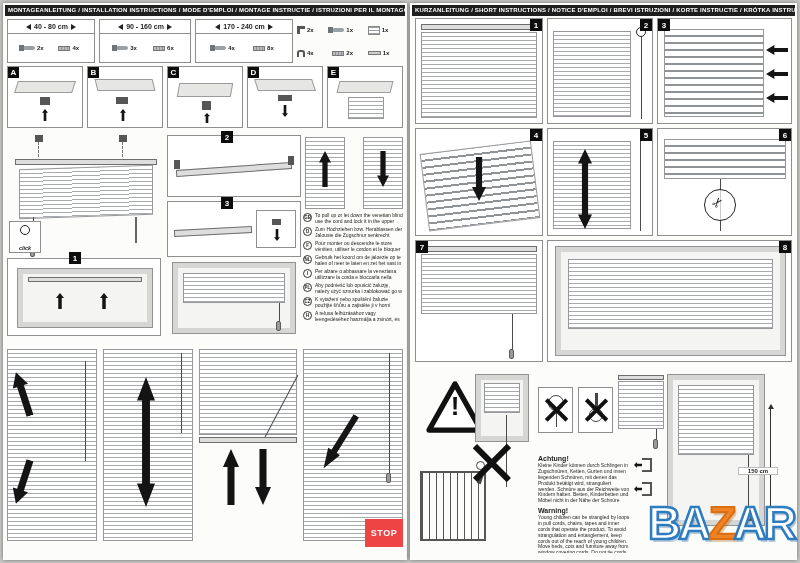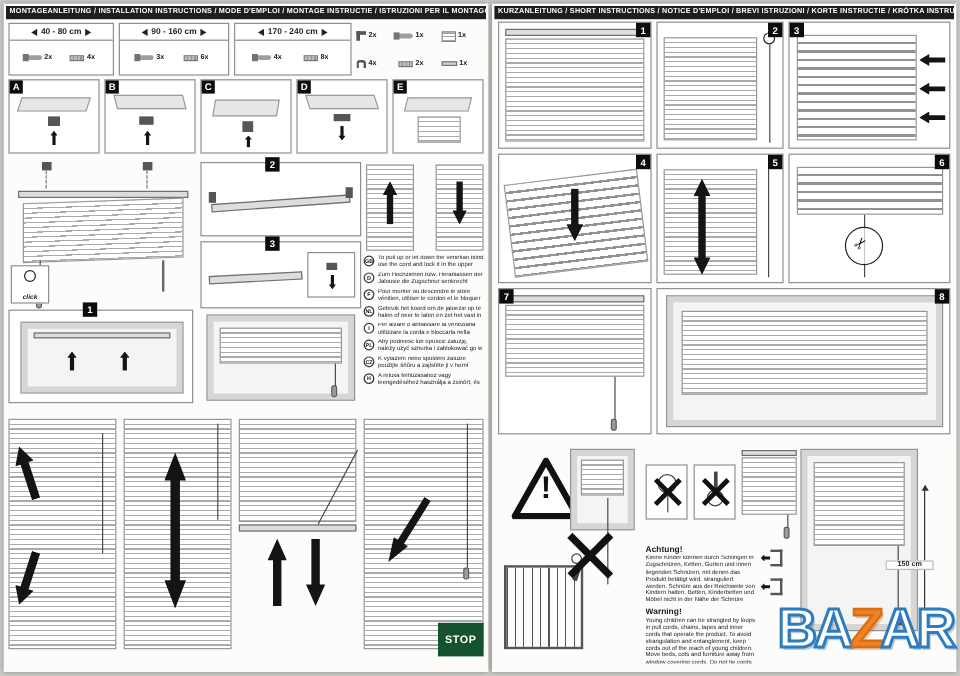--- a/index.html
+++ b/index.html
@@ -53,21 +53,21 @@
   .icon-clip { width:8px; height:7px; border:2px solid #555; border-bottom:none; border-radius:3px 3px 0 0; display:inline-block; }
   .icon-stack { width:12px; height:9px; border:1px solid #888;
     background:repeating-linear-gradient(180deg,#9aa0a4 0 1px,#fff 1px 3px); display:inline-block; }
   .icon-rail { width:13px; height:4px; background:#cfcfcf; border:1px solid #777; display:inline-block; }
   .slab { position:absolute; background:#e6e6e4; border:1px solid #9b9b9b; }
   .brkt { position:absolute; background:#565656; }
   .instr-row { display:flex; gap:3px; align-items:flex-start; margin-bottom:3px; }
   .instr-code { flex:0 0 auto; width:9px; height:9px; border:1px solid #333; border-radius:50%;
     font-size:4.5px; font-weight:bold; display:flex; align-items:center; justify-content:center; }
   .instr-text { font-size:5px; line-height:1.15; color:#222; overflow:hidden; max-height:11px; }
-  .stop { position:absolute; background:#14532d; color:#fff; font-weight:bold; font-size:9px;
+  .stop { position:absolute; background:#ef4444; color:#fff; font-weight:bold; font-size:9px;
     display:flex; align-items:center; justify-content:center; letter-spacing:.5px; }
   .frame { position:absolute; border:5px solid #d6d6d4; outline:1px solid #929292; background:#f4f4f2; }
   .circle { position:absolute; border:1.5px solid #222; border-radius:50%; background:rgba(255,255,255,.7); }
   .wtext-title { font-size:7px; font-weight:bold; margin-bottom:1px; }
   .wtext-body { font-size:5px; line-height:1.18; color:#222; overflow:hidden; }
   .measure { position:absolute; border-left:1px solid #333; }
   .measure::before,.measure::after { content:""; position:absolute; left:-3px; width:0; height:0; border-style:solid; }
   .measure::before { top:-1px; border-width:0 3px 5px 3px; border-color:transparent transparent #333 transparent; }
   .measure::after  { bottom:-1px; border-width:5px 3px 0 3px; border-color:#333 transparent transparent transparent; }
   .wm { position:absolute; font-weight:bold; font-size:46px; letter-spacing:-3px; z-index:20;

